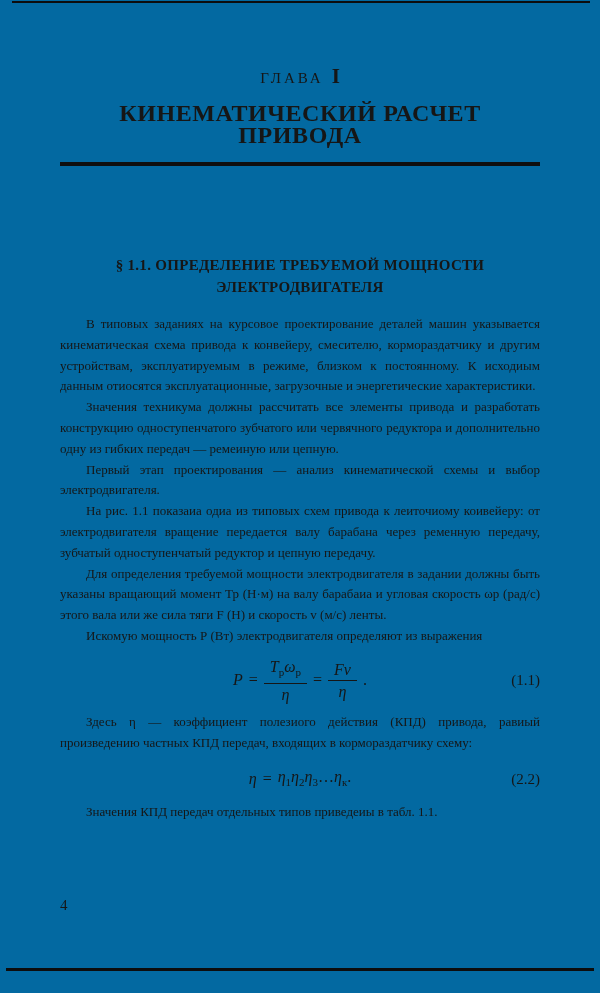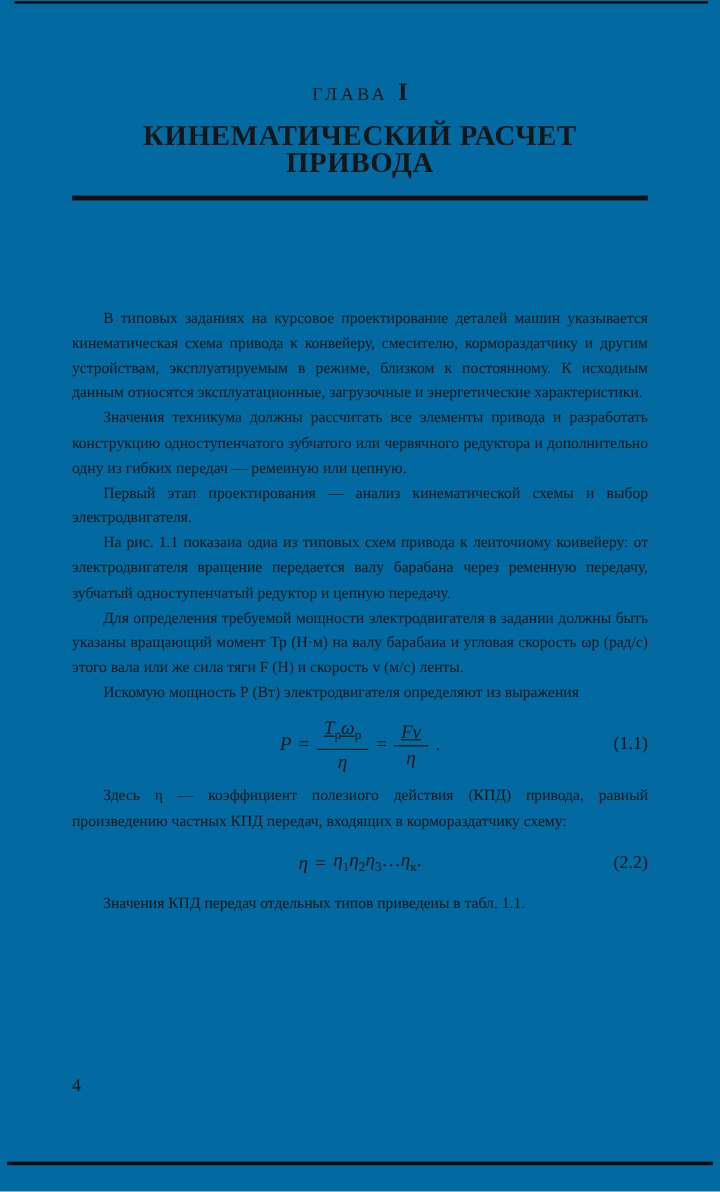--- a/index.html
+++ b/index.html
@@ -97,21 +97,20 @@
   .frac {
     display: inline-block;
     text-align: center;
     vertical-align: middle;
   }
   .frac .num {
     display: block;
     padding: 0 6px 1px 6px;
     border-bottom: 1.4px solid #161616;
     line-height: 19px;
-    text-decoration: underline;
   }
   .frac .den {
     display: block;
     padding-top: 1px;
     line-height: 19px;
   }
   sub {
     font-size: 11px;
     font-style: normal;
   }
@@ -140,20 +139,22 @@
 
     <div class="chapter-line">
       <span class="chapter-label">ГЛАВА</span><span class="chapter-numeral">I</span>
     </div>
 
     <div class="chapter-title">КИНЕМАТИЧЕСКИЙ РАСЧЕТ ПРИВОДА</div>
 
     <div class="title-rule"></div>
 
     <div class="section-heading">
+      <div>§ 1.1. ОПРЕДЕЛЕНИЕ ТРЕБУЕМОЙ МОЩНОСТИ</div>
+      <div>ЭЛЕКТРОДВИГАТЕЛЯ</div>
     </div>
 
     <div class="body-text">
       <p>В типовых заданиях на курсовое проектирование деталей машин указывается кинематическая схема привода к конвейеру, смесителю, кормораздатчику и другим устройствам, эксплуатируемым в режиме, близком к постоянному. К исходиым данным отиосятся эксплуатационные, загрузочные и энергетические характеристики.</p>
       <p>Значения техникума должны рассчитать все элементы привода и разработать конструкцию одноступенчатого зубчатого или червячного редуктора и дополнительно одну из гибких передач — ремеиную или цепную.</p>
       <p>Первый этап проектирования — анализ кинематической схемы и выбор электродвигателя.</p>
       <p>На рис. 1.1 показаиа одиа из типовых схем привода к леиточиому коивейеру: от электродвигателя вращение передается валу барабана через ременную передачу, зубчатый одноступенчатый редуктор и цепную передачу.</p>
       <p>Для определения требуемой мощности электродвигателя в задании должны быть указаны вращающий момент Тр (Н·м) на валу барабаиа и угловая скорость ωр (рад/с) этого вала или же сила тяги F (Н) и скорость v (м/с) ленты.</p>
       <p>Искомую мощность Р (Вт) электродвигателя определяют из выражения</p>
 

